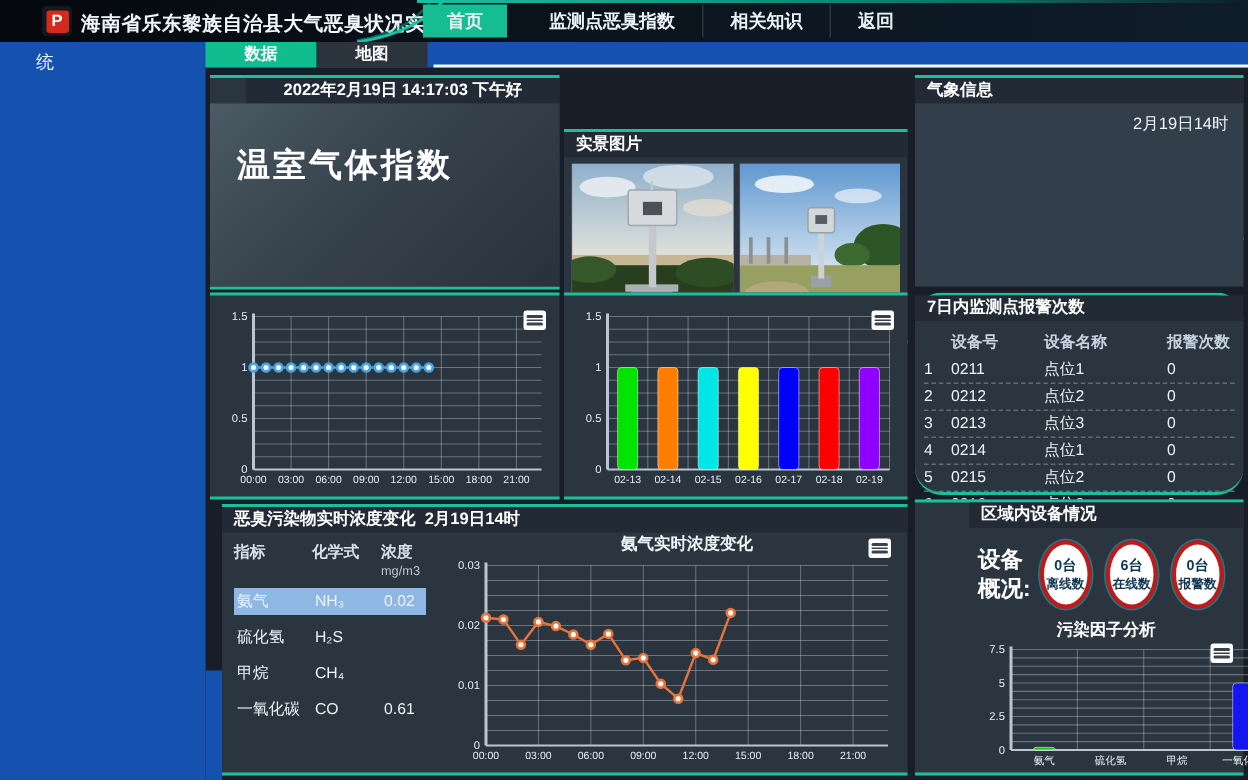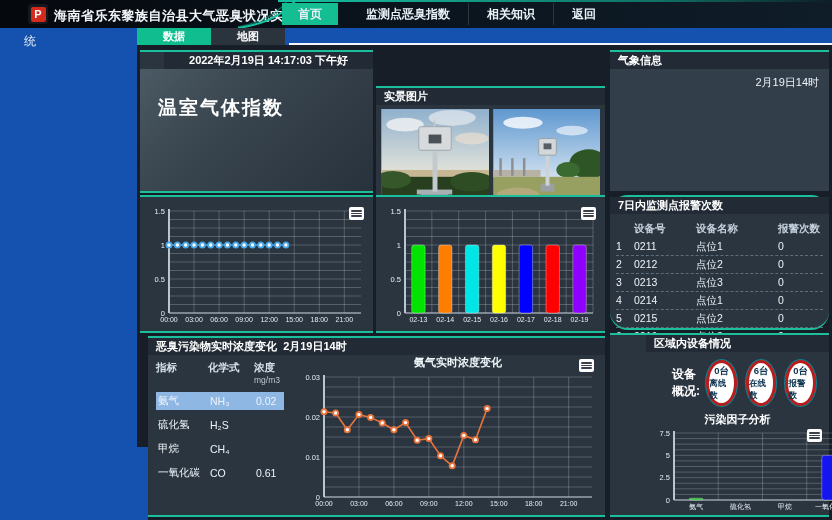--- a/index.html
+++ b/index.html
@@ -33,21 +33,21 @@
   
   #main{position:absolute;left:137px;top:45px;width:695px;height:475px;background:#171e27;}
   #blue-notch{position:absolute;left:0px;top:402px;width:11px;height:73px;background:#1552b0;}
   .panel{position:absolute;box-sizing:border-box;background:#2b3540;
     border-top:2px solid #1cbf9c;border-bottom:2px solid #1cbf9c;}
   .panel-h{height:17px;line-height:17px;background:#222b35;color:#fff;font-size:11px;
     font-weight:bold;padding:0 8px;white-space:nowrap;overflow:hidden;}
   
   #p-clock .panel-h{text-align:center;margin-left:24px;}
   #clock-body{height:122px;background:linear-gradient(135deg,#4b5a64 0%,#38444e 40%,#28323c 100%);}
-  #headline{color:#fff;font-size:19px;font-weight:bold;padding:26px 0 0 18px;letter-spacing:2px;}
+  #headline{color:#fff;font-size:22px;font-weight:bold;padding:26px 0 0 18px;letter-spacing:2px;}
   
   #photos-body{display:flex;gap:4px;padding:4px 5px;height:114px;}
   .photo{flex:1;overflow:hidden;background:#667;}
   
   #weather-body{height:122px;background:#333e4b;}
   #weather-time{text-align:right;color:#eef3f8;font-size:11px;padding:6px 10px 0 0;}
   
   .chart-panel{background:#2b3540;}
   .toolbox{position:absolute;width:15px;height:13px;background:#fdfdfd;border-radius:2px;
     display:flex;flex-direction:column;justify-content:space-evenly;padding:2px 2px;box-sizing:border-box;cursor:pointer;}
@@ -65,21 +65,21 @@
   #odor-table{width:146px;padding:6px 0 0 8px;box-sizing:border-box;font-size:10.5px;color:#eef3f8;}
   .o-head{display:flex;font-weight:bold;color:#d6e0ea;margin-bottom:7px;}
   .o-c0{width:52px;}
   .o-c1{width:46px;}
   .o-c2{flex:1;}
   .o-unit{font-size:8.5px;font-weight:normal;color:#b9c6d2;}
   .o-row{display:flex;align-items:center;height:18px;margin-bottom:6px;padding-left:2px;}
   .o-row.hl{background:#8fb7e4;margin-right:10px;}
   
   #dev-stats{display:flex;align-items:center;padding:8px 4px 2px 6px;}
-  #dev-label{color:#fff;font-size:12px;font-weight:bold;width:56px;margin-left:20px;}
+  #dev-label{color:#fff;font-size:15px;font-weight:bold;width:56px;}
   .stat-circle{width:40px;height:40px;border-radius:50%;border:3px solid #b91c1c;background:#fff;
     display:flex;flex-direction:column;align-items:center;justify-content:center;margin-right:9px;
     box-shadow:0 0 0 1px #0e7f8d;}
   .stat-count{color:#0d3550;font-size:9.5px;font-weight:bold;}
   .stat-label{color:#0d3550;font-size:8.5px;font-weight:bold;}
   #dev-chart-title{text-align:center;color:#fff;font-size:11px;font-weight:bold;margin:4px 0 0 0;}
   svg text{font-family:"Liberation Sans",sans-serif;}
 </style>
 </head>
 <body>

